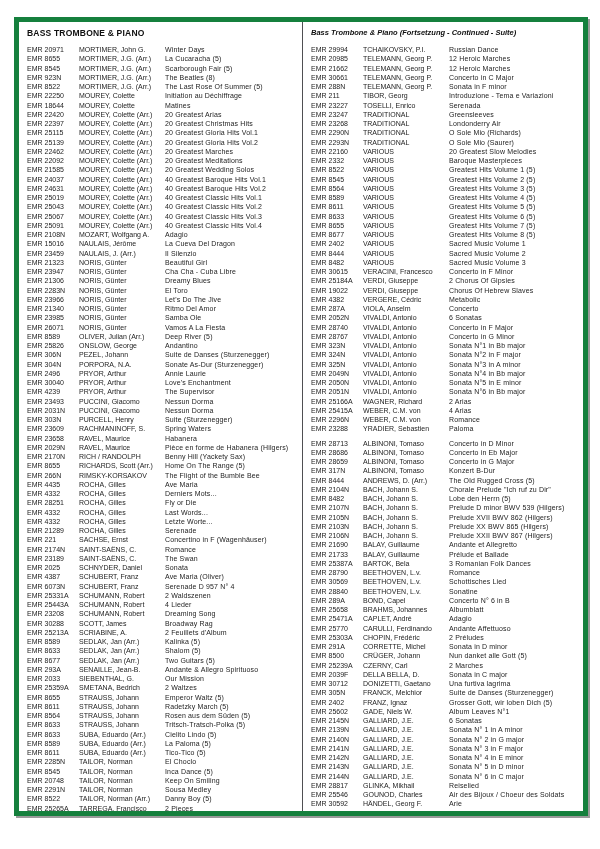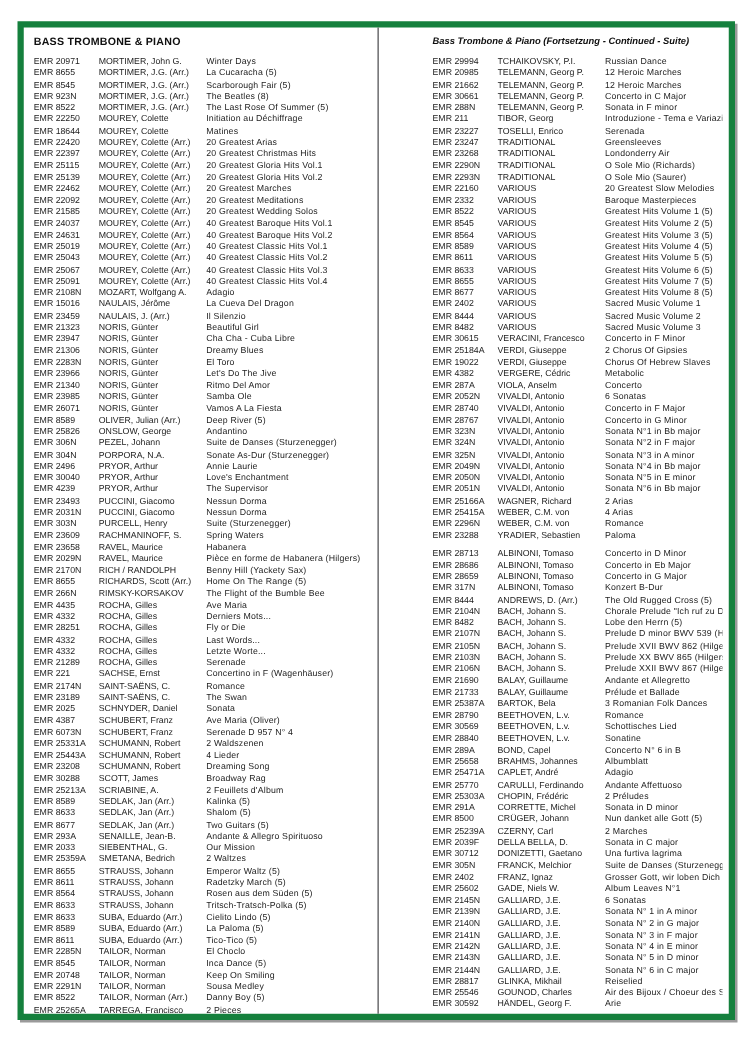--- a/index.html
+++ b/index.html
@@ -31,21 +31,21 @@
   }
   .col {
     box-sizing: border-box;
     padding: 5px 5px 0 8px;
     overflow: hidden;
   }
   .col-left {
     width: 284px;
     border-right: 1px solid #4f4f52;
   }
-  .col-right { flex: 1; margin-left: 35px; }
+  .col-right { flex: 1; }
   .section { margin: 0; }
   .section + .section { margin-top: 5px; }
   .section-title {
     font-size: 8.5px;
     font-weight: bold;
     color: #101010;
     letter-spacing: 0.2px;
     line-height: 12px;
     height: 12px;
     margin-bottom: 6px;

